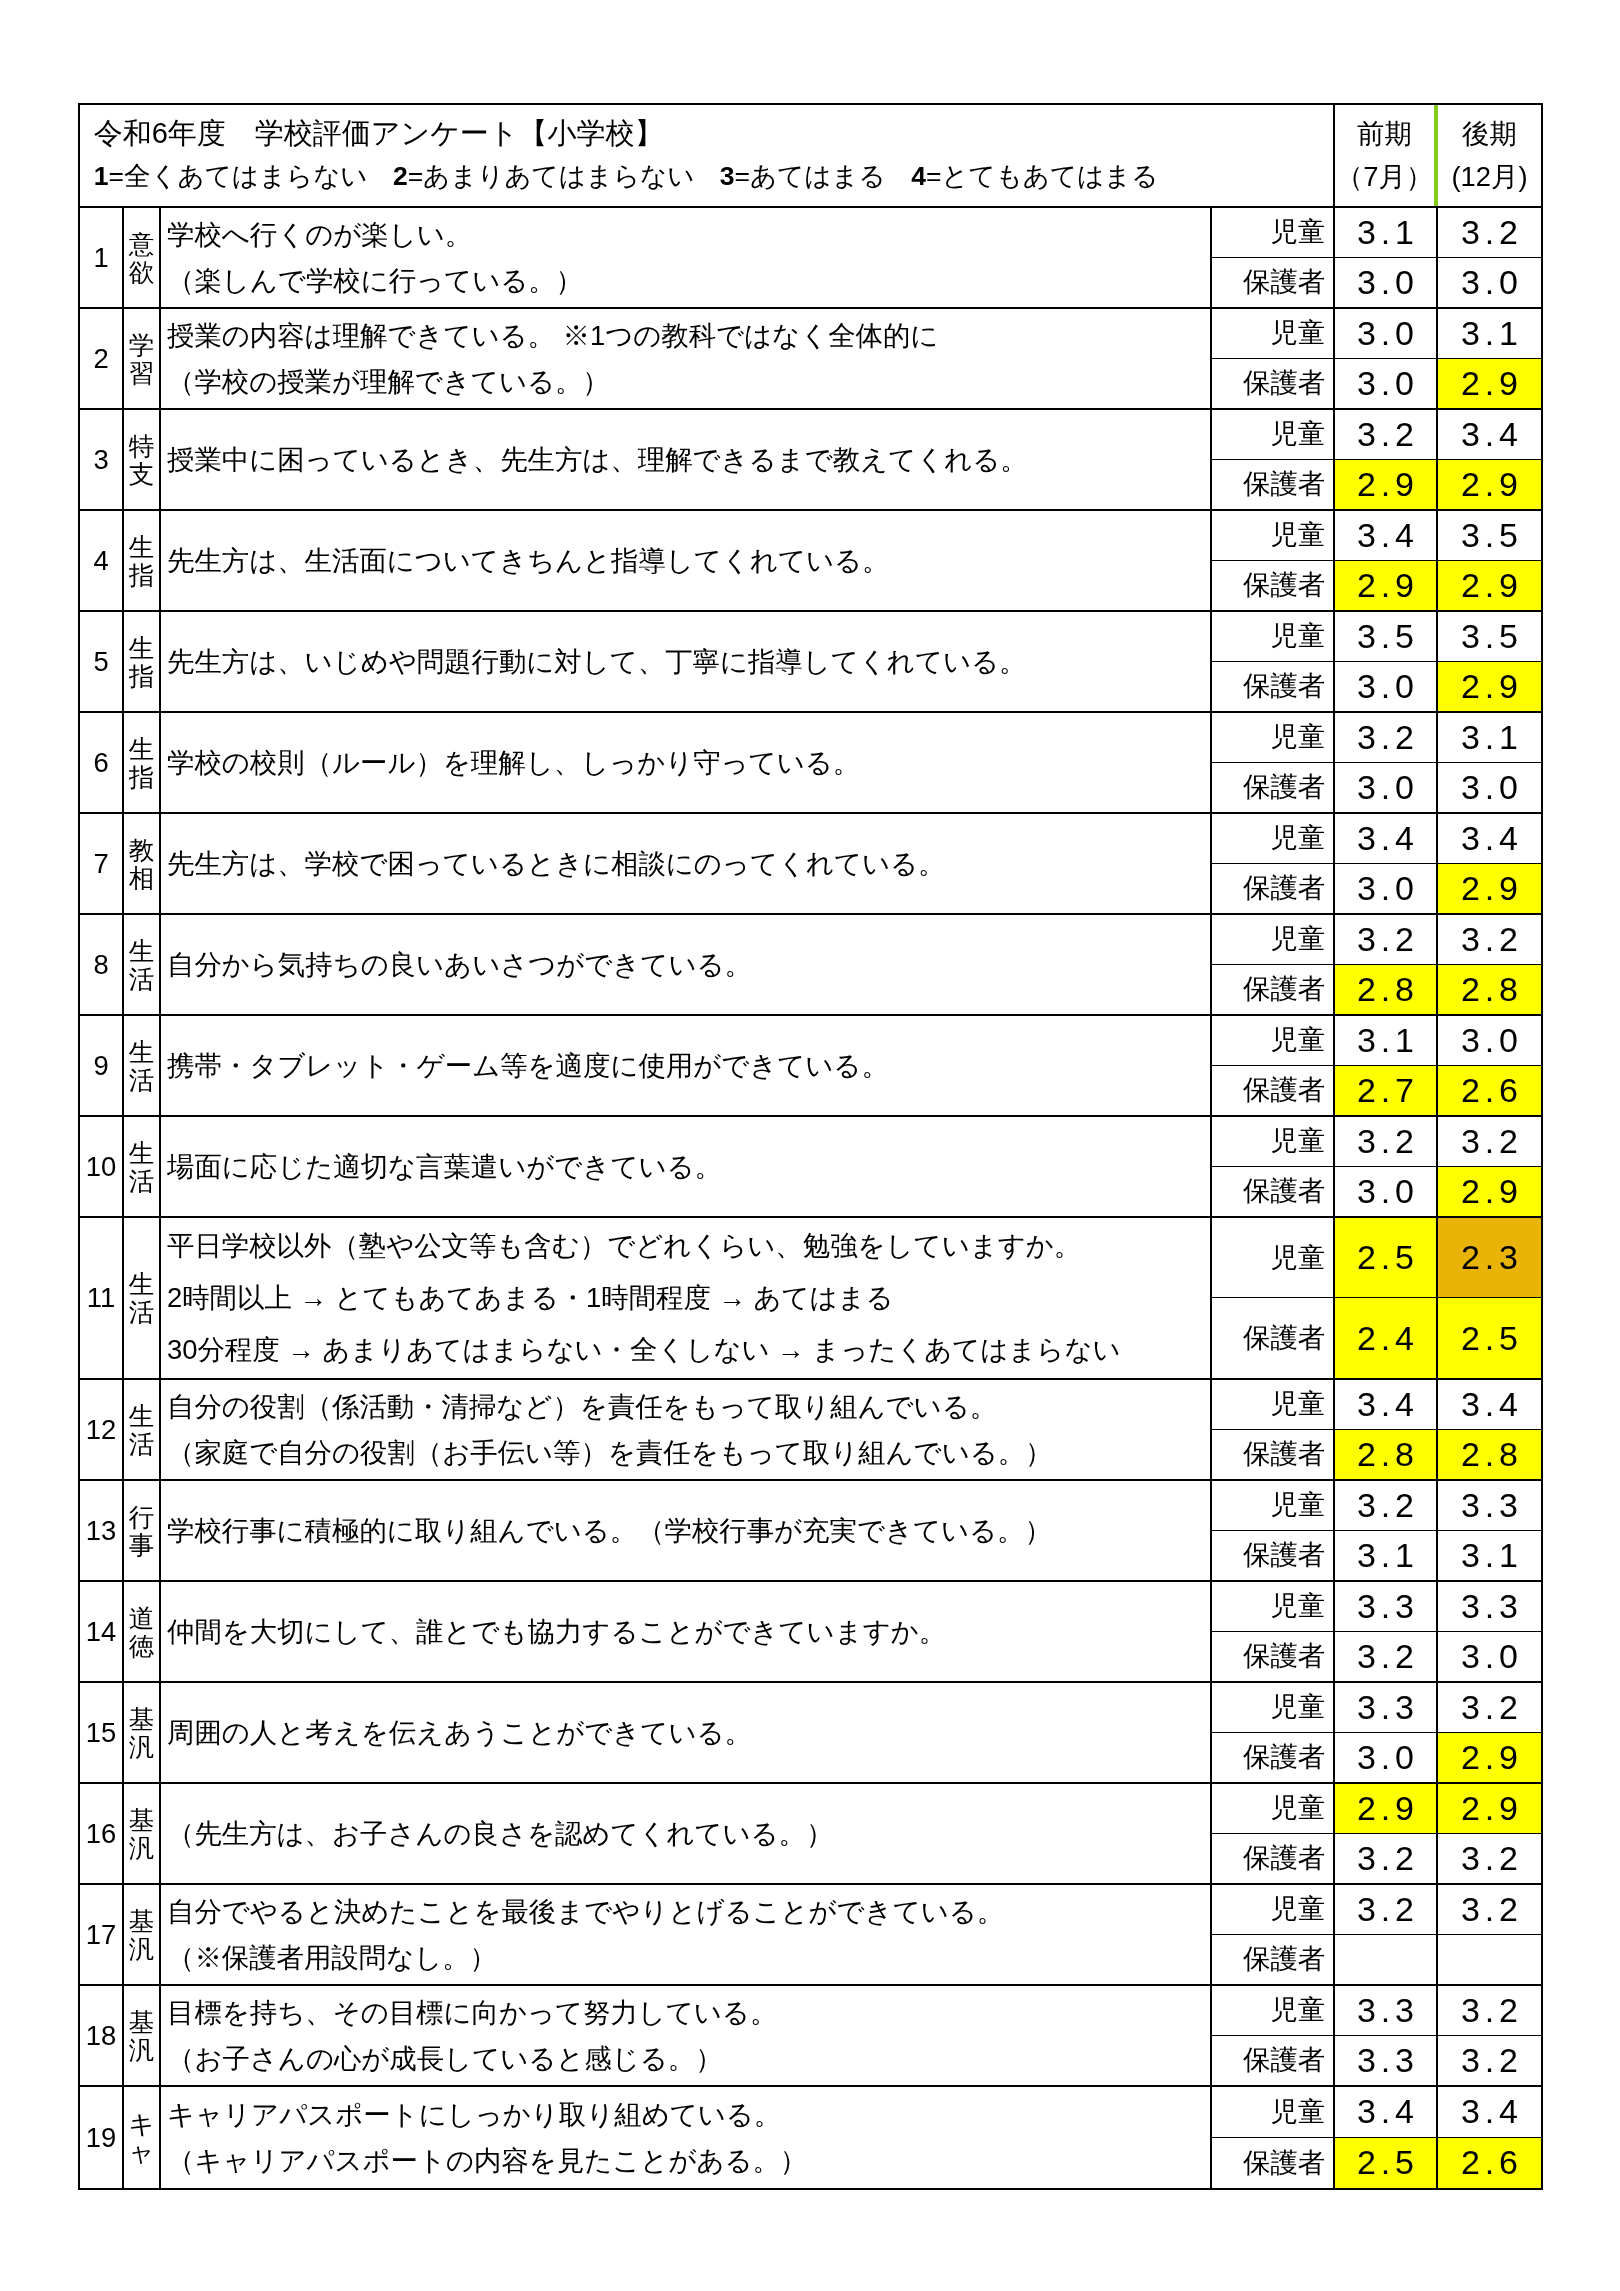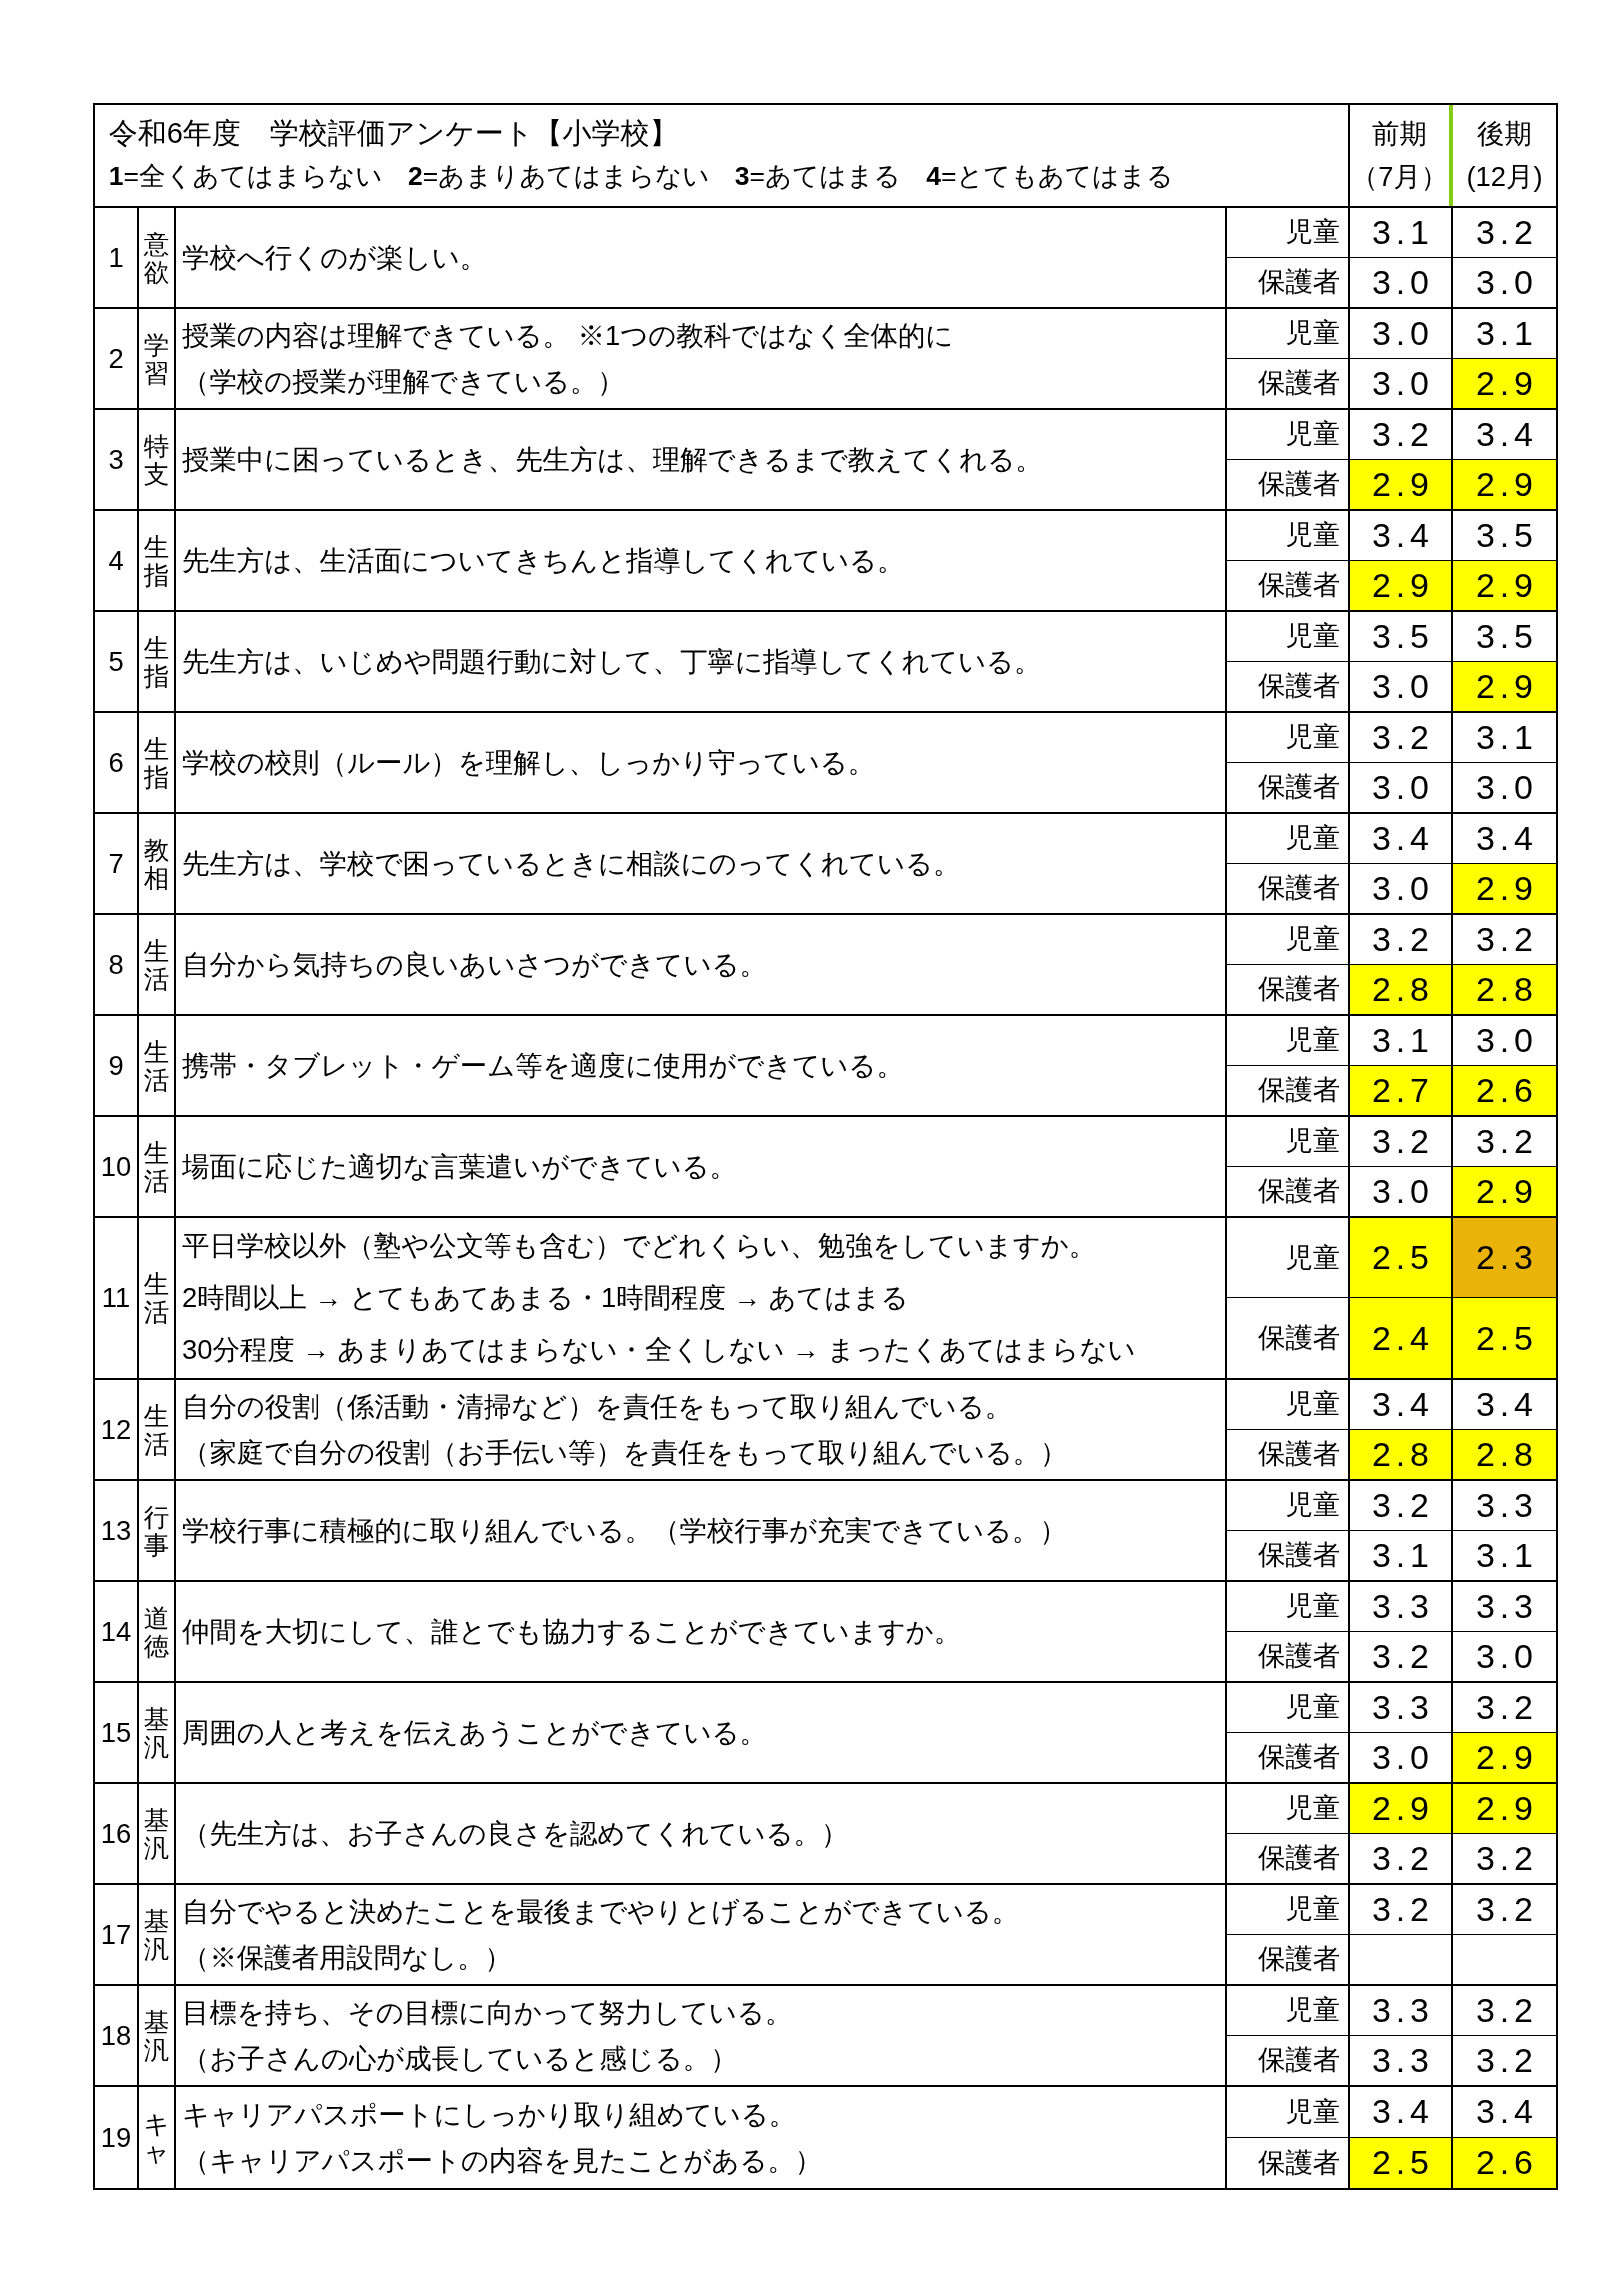--- a/index.html
+++ b/index.html
@@ -3,21 +3,21 @@
 <meta charset="utf-8">
 <style>
   * { margin:0; padding:0; box-sizing:border-box; }
   html,body { background:#ffffff; }
   body {
     width:1620px; height:2292px;
     font-family:"Liberation Sans", sans-serif;
     color:#000;
   }
   .page { position:relative; width:1620px; height:2292px; background:#fff; overflow:hidden; }
-  .tbl { position:absolute; left:93px; top:103px; width:1465px; border:2.9px solid #000; background:#fff; }
+  .tbl { position:absolute; left:78px; top:103px; width:1465px; border:2.9px solid #000; background:#fff; }
 
   .hdr {
     display:grid; grid-template-columns:44px 37px 1fr 123px 103px 103px;
     height:103px; border-bottom:2.9px solid #000;
   }
   .hdr-left { grid-column:1 / 5; border-right:2px solid #000; padding:5.9px 0 0 13.7px; }
   .hdr-title { font-size:29px; line-height:45px; white-space:nowrap; }
   .hdr-legend { font-size:26.5px; line-height:41px; white-space:nowrap; }
   .legend-seg { margin-right:25.5px; }
   .legend-seg b { font-weight:bold; }
@@ -72,20 +72,21 @@
         <div>後期</div>
         <div>(12月)</div>
       </div>
     </div>
 
     <div class="group">
       <div class="c no">1</div>
       <div class="c cat">意欲</div>
       <div class="c q">
         <div class="ql">学校へ行くのが楽しい。</div>
+        <div class="ql">（楽しんで学校に行っている。）</div>
       </div>
       <div class="c lbl r1 p-lbl1">児童</div>
       <div class="c sc r1 p-s11 score">3.1</div>
       <div class="c sc r1 p-s12 score">3.2</div>
       <div class="c lbl p-lbl2">保護者</div>
       <div class="c sc p-s21 score">3.0</div>
       <div class="c sc p-s22 score">3.0</div>
     </div>
 
     <div class="group">

